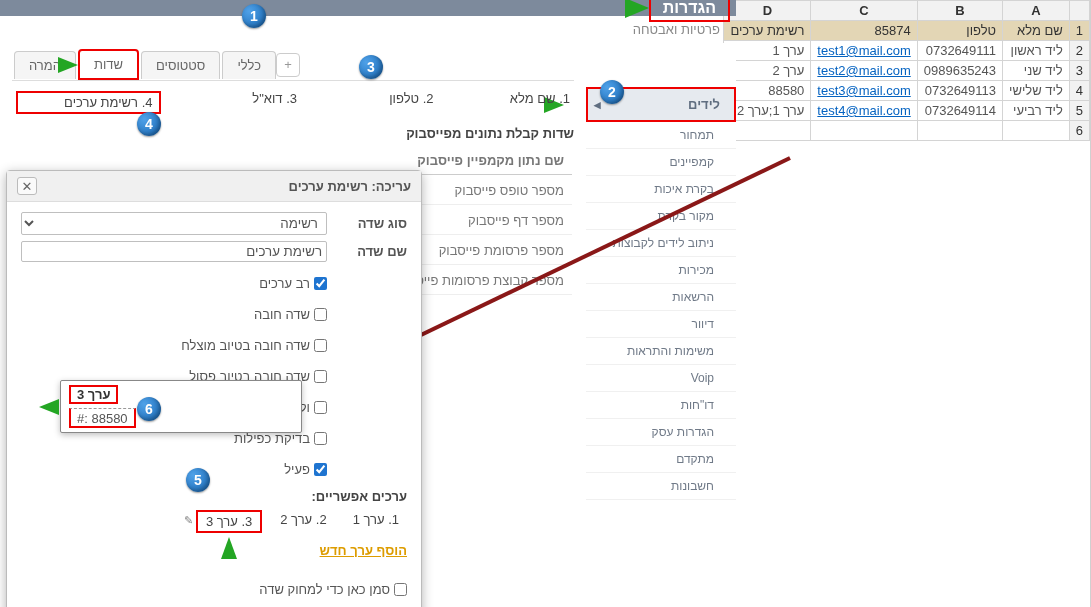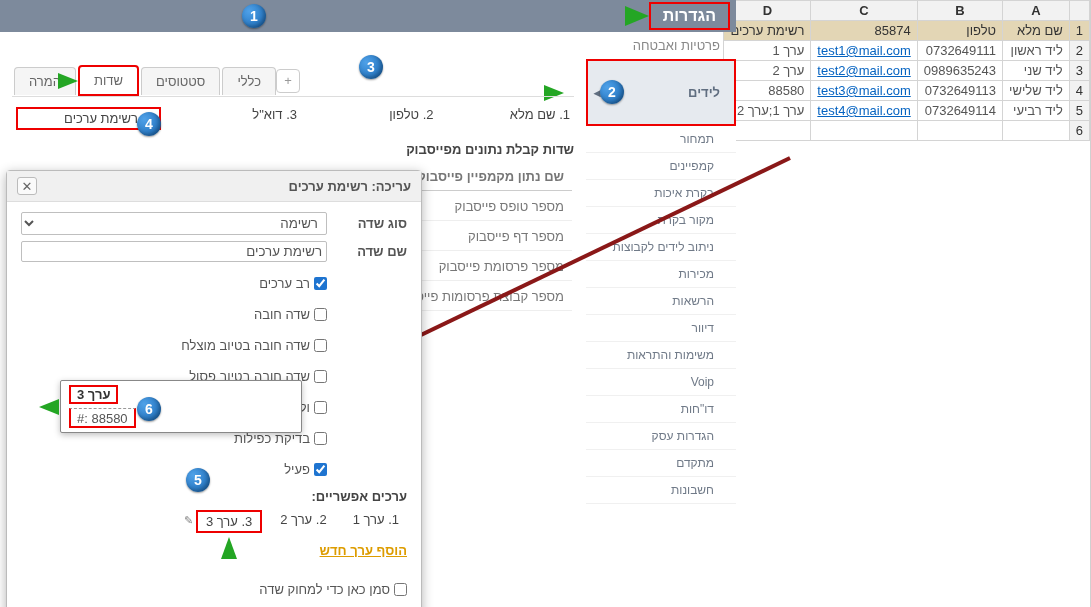--- a/index.html
+++ b/index.html
@@ -10,30 +10,30 @@
 .excel { width: 355px; border-right: 1px solid #d0d0d0; direction: rtl; background:#fff; }
 .excel table { border-collapse: collapse; width: 100%; font-size: 13px; }
 .excel th, .excel td { border: 1px solid #d4d4d4; padding: 2px 6px; height: 20px; text-align: right; white-space: nowrap; }
 .excel .col-head { background: #f2f2f2; text-align: center; color: #333; }
 .excel .row-head { background: #f2f2f2; width: 24px; text-align: center; color: #333; }
 .excel .header-row td { background: #e3d6b5; color: #333; }
 .excel a { color: #0563c1; text-decoration: underline; }
 
 
 .app { flex: 1; display: flex; flex-direction: column; position: relative; }
-.app-header { background: #7d8a9c; color: #fff; height: 32px; display: flex; align-items: center; padding: 0 6px; position: relative; }
+.app-header { background: #7d8a9c; color: #fff; height: 16px; display: flex; align-items: center; padding: 0 6px; position: relative; }
 .app-header .title { font-size: 16px; font-weight: bold; padding: 3px 12px; border: 2px solid #e00; position: relative; }
 .app-header .title::before { content:''; position:absolute; top:50%; right:100%; width:0; height:0; border-top:10px solid transparent; border-bottom:10px solid transparent; border-left:24px solid #24a624; transform: translateY(-50%); margin-right: 2px; }
 
 .breadcrumb { padding: 6px 16px; color: #888; font-size: 13px; margin-left: 48px; }
 .content-row { display: flex; flex-direction: row; flex: 1; }
 
 
 .sidebar { width: 150px; background: #fff; }
-.sidebar-item { padding: 24px 14px; border-bottom: 1px solid #eee; color: #666; cursor: pointer; position: relative; }
+.sidebar-item { padding: 8px 14px; border-bottom: 1px solid #eee; color: #666; cursor: pointer; position: relative; margin-top: 44px; }
 .sidebar-item.active { background: #e6eaef; color: #606e80; font-weight: bold; }
 .sidebar-item.active::before { content: "◂"; position: absolute; left: 6px; }
 .sidebar-sub { padding: 6px 22px; color: #707a88; font-size: 12px; border-bottom: 1px solid #f0f0f0; cursor:pointer; }
 .sidebar-item.boxed { border: 2px solid #e00; }
 .sidebar-item .arrow2 { position: absolute; left: -44px; top: 50%; transform: translateY(-50%); width:0; height:0; border-top:8px solid transparent; border-bottom:8px solid transparent; border-left:20px solid #24a624; }
 
 
 .main-col { flex: 1; padding: 6px 12px 0 12px; position: relative; }
 .tabs { display: flex; gap: 0; justify-content: flex-end; margin-bottom: 0; align-items:center; }
 .tab { padding: 6px 14px; border: 1px solid #ccc; border-bottom: none; background: #f5f5f5; border-radius: 4px 4px 0 0; color: #666; cursor: pointer; margin-left: 2px; }

